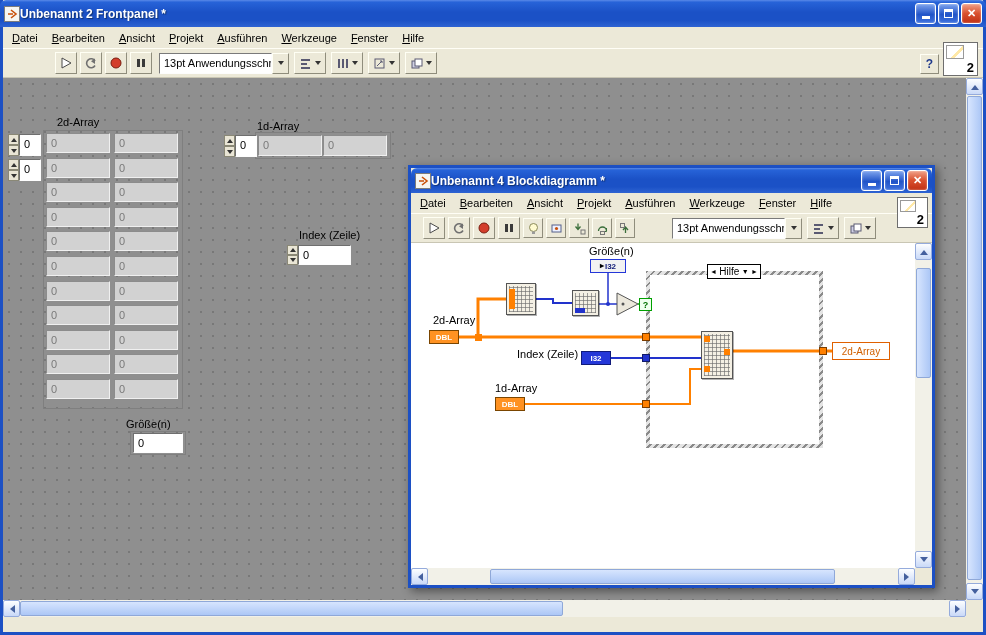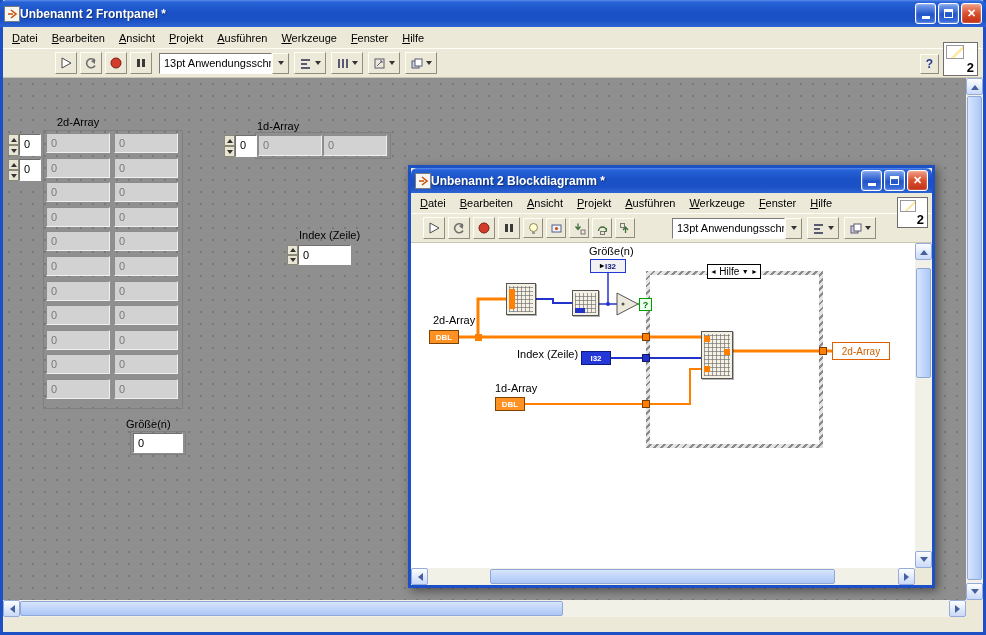--- a/index.html
+++ b/index.html
@@ -283,21 +283,21 @@
       <span class="numfield" style="position:absolute;left:130px;top:355px;width:50px;height:20px;display:block">0</span>
 
       <div class="win-frame" id="bd-win">
 
         <div class="titlebar">
           <span class="title-icon">
             <svg width="12" height="12">
                 <path d="M2 6 h5 M5 2 l5 4 -5 4" stroke="#C8500A" stroke-width="1.6" fill="none"></path>
               </svg>
           </span>
-          <span class="title-text">Unbenannt 2 Blockdiagramm *</span>
+          <span class="title-text">Unbenannt 4 Blockdiagramm *</span>
           <span class="winbtn">
               <span class="min-glyph"></span>
             </span>
           <span class="winbtn">
               <span class="max-glyph"></span>
             </span>
           <span class="winbtn close">
               <span>✕</span>
             </span>
         </div>

